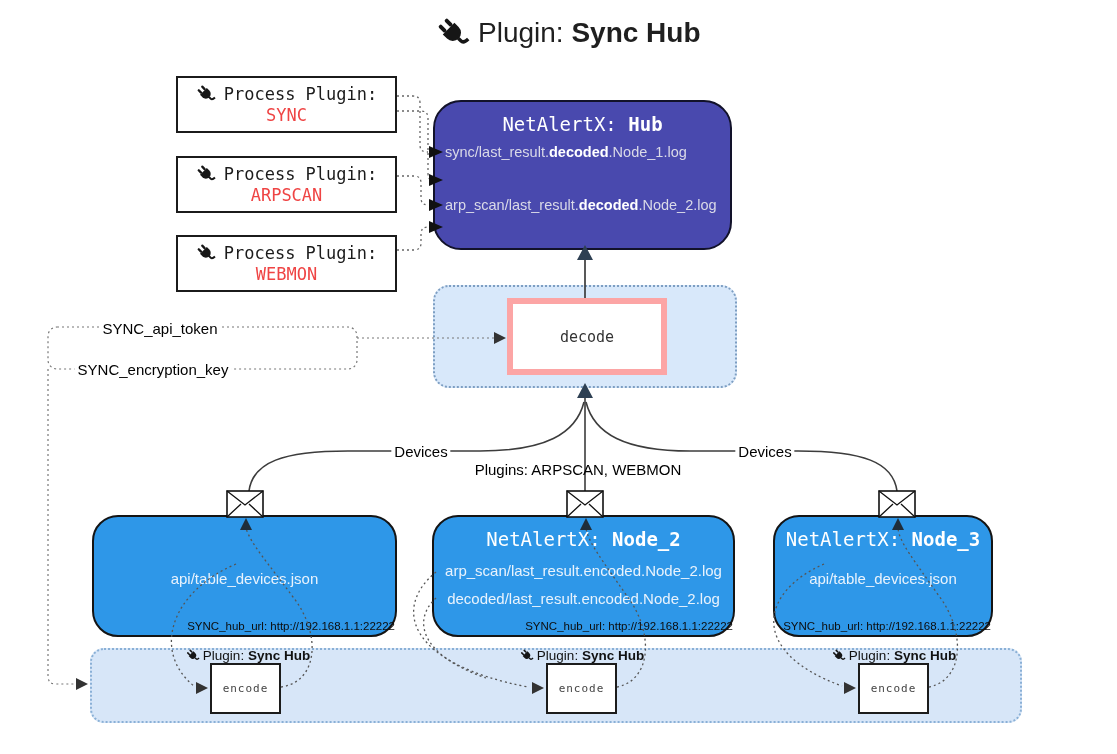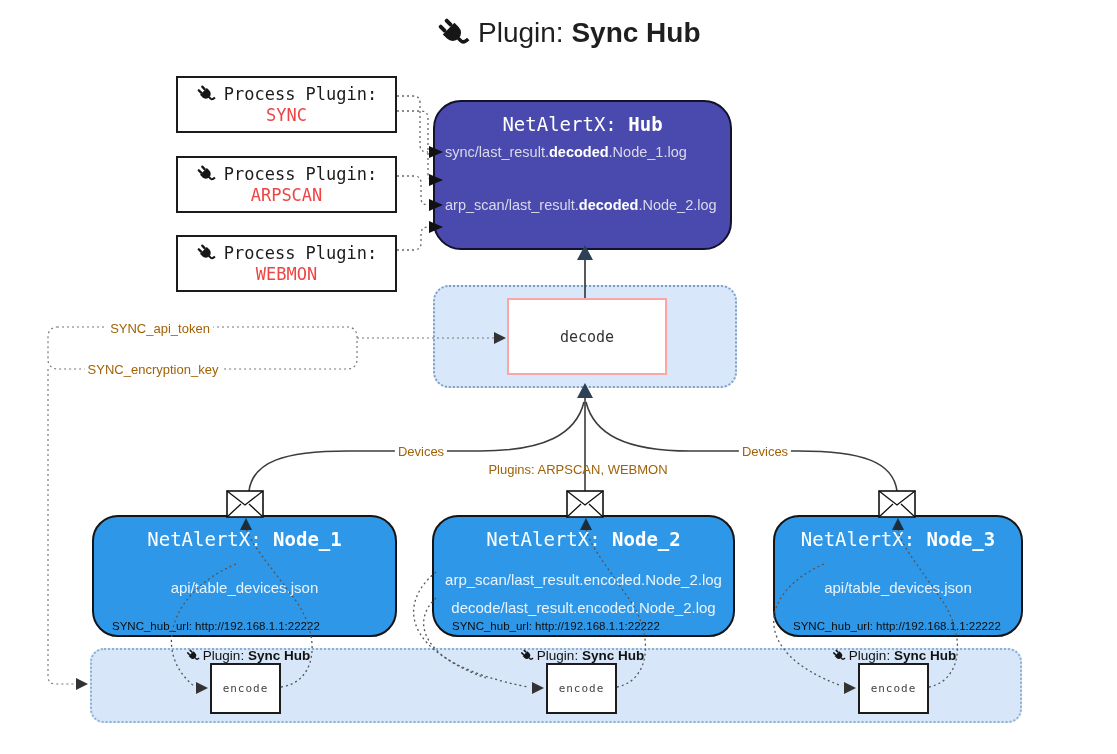--- a/index.html
+++ b/index.html
@@ -32,35 +32,35 @@
   .hub-title{left:0;top:11px;width:100%;text-align:center;font-size:19px;color:#fff;}
   .hub-title .bold{font-weight:bold;text-align:center;}
   .hub-row{left:10px;font-size:14.5px;color:#dadae8;white-space:nowrap;}
   .hub-row b{color:#ffffff;}
   .hub-url{left:433px;top:80px;width:299px;text-align:center;font-size:11px;color:#222;}
 
   
   .decode-wrap{left:433px;top:285px;width:304px;height:103px;background:#d8e8fa;
                border:2px dotted #7d9ec2;border-radius:16px;box-sizing:border-box;}
   .decode-box{left:507px;top:298px;width:160px;height:77px;background:#fff;
-              border:2px solid #fca5a5;box-sizing:border-box;display:flex;
+              border:6px solid #fca5a5;box-sizing:border-box;display:flex;
               align-items:center;justify-content:center;font-size:15px;color:#333;}
 
   
   .edge-label{transform:translate(-50%,-50%);background:#fff;padding:0 3px;
-              font-size:13px;color:#a16207;white-space:nowrap;}
+              font-size:15px;color:#000000;white-space:nowrap;}
   .edge-label.nobg{background:transparent;}
 
   
   .node{top:515px;height:122px;background:#2e97e8;border:2px solid #141414;
         border-radius:26px;box-sizing:border-box;}
   .node-title{left:0;top:11px;width:100%;text-align:center;font-size:19px;color:#fff;white-space:nowrap;}
   .node-title .bold{font-weight:bold;}
-  .node-file{left:0;width:100%;text-align:center;font-size:15px;color:#e9f3fd;white-space:nowrap;margin-top:9px;}
-  .node-url{left:18px;top:103px;width:100%;text-align:left;font-size:11.5px;color:#0d0d0d;white-space:nowrap;}
+  .node-file{left:0;width:100%;text-align:center;font-size:15px;color:#e9f3fd;white-space:nowrap;}
+  .node-url{left:0;top:103px;width:100%;text-align:right;font-size:11.5px;color:#0d0d0d;white-space:nowrap;}
 
   
   .strip{left:90px;top:648px;width:932px;height:75px;background:#d7e6f8;
          border:2px dotted #8ab0d6;border-radius:14px;box-sizing:border-box;}
   .encode-box{top:663px;width:71px;height:51px;background:#fff;border:2px solid #1c1c1c;
               box-sizing:border-box;display:flex;align-items:center;justify-content:center;
               font-size:11px;letter-spacing:1px;color:#444;}
   .strip-label{transform:translate(-50%,-50%);display:flex;align-items:center;gap:3px;
                font-size:13.5px;color:#111;white-space:nowrap;}
   .strip-label .bold{font-weight:bold;}
@@ -127,31 +127,30 @@
     <div class="abs hub-title mono"><span>NetAlertX: </span><span class="bold">Hub</span></div>
     <div class="abs hub-row" style="top:42px"><span>sync/last_result.</span><b>decoded</b><span>.Node_1.log</span></div>
     <div class="abs hub-row" style="top:95px"><span>arp_scan/last_result.</span><b>decoded</b><span>.Node_2.log</span></div>
   </div>
 
   <div class="abs layer-box decode-box mono">
       <span>decode</span>
     </div>
 
   <div class="abs layer-box node" style="left:92px;width:305px">
-    <div class="abs node-title mono"><span>NetAlertX: </span><span class="bold">Node_1</span></div>
     <div class="abs node-file" style="top:53px">api/table_devices.json</div>
     <div class="abs node-url">SYNC_hub_url: http://192.168.1.1:22222</div>
   </div>
   <div class="abs layer-box node" style="left:432px;width:303px">
     <div class="abs node-title mono"><span>NetAlertX: </span><span class="bold">Node_2</span></div>
     <div class="abs node-file" style="top:45px">arp_scan/last_result.encoded.Node_2.log</div>
-    <div class="abs node-file" style="top:73px">decode/last_result.encoded.Node_2.log</div>
+    <div class="abs node-file" style="top:73px">decoded/last_result.encoded.Node_2.log</div>
     <div class="abs node-url">SYNC_hub_url: http://192.168.1.1:22222</div>
   </div>
-  <div class="abs layer-box node" style="left:773px;width:250px">
+  <div class="abs layer-box node" style="left:773px;width:220px">
     <div class="abs node-title mono"><span>NetAlertX: </span><span class="bold">Node_3</span></div>
     <div class="abs node-file" style="top:53px">api/table_devices.json</div>
     <div class="abs node-url">SYNC_hub_url: http://192.168.1.1:22222</div>
   </div>
 
   <div class="abs layer-box encode-box mono" style="left:210px">
       <span>encode</span>
     </div>
   <div class="abs layer-box encode-box mono" style="left:546px">
       <span>encode</span>

